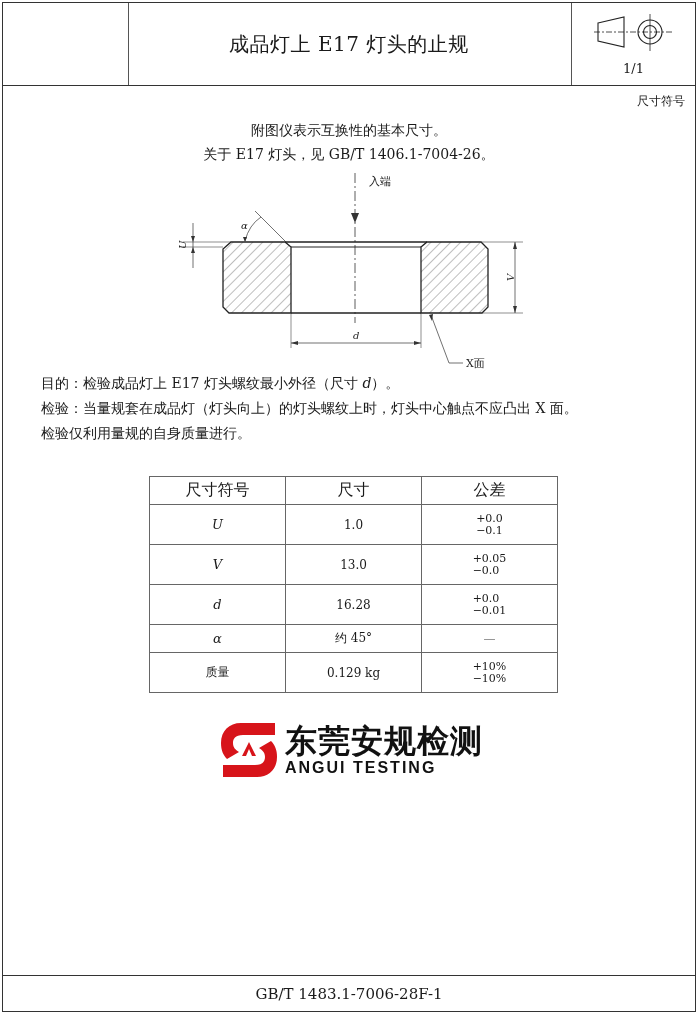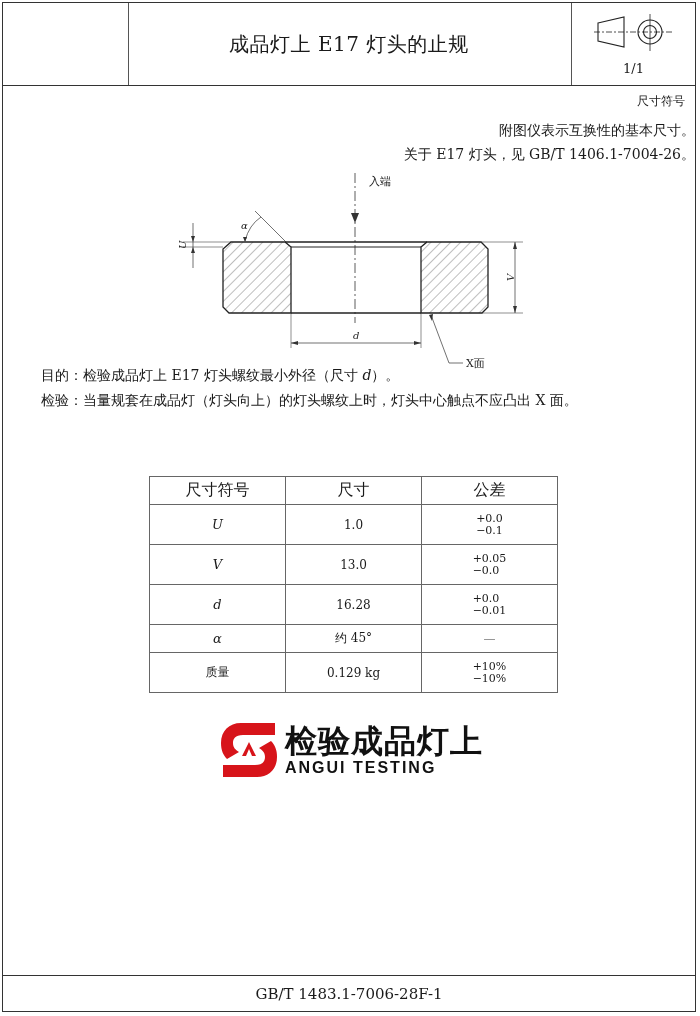--- a/index.html
+++ b/index.html
@@ -13,24 +13,24 @@
               border-right: 1px solid #555; }
     .h-title { position: absolute; left: 126px; top: 0; width: 440px; height: 100%;
                display: flex; align-items: center; justify-content: center;
                font-size: 20px; letter-spacing: 0.5px; }
     .h-right { position: absolute; right: 0; top: 0; width: 124px; height: 100%;
                border-left: 1px solid #555; box-sizing: border-box; margin-left: 9px; }
     .proj-symbol { position: absolute; left: 22px; top: 8px; }
     .page-num { position: absolute; left: 0; width: 100%; top: 58px; text-align: center;
                 font-size: 13px; }
     .unit { position: absolute; right: 10px; top: 90px; font-size: 12px; }
-    .intro { position: absolute; left: 0; width: 100%; top: 115px; text-align: right;
+    .intro { position: absolute; left: 0; width: 100%; top: 115px; text-align: center;
              font-size: 14px; line-height: 24px; }
     .drawing { position: absolute; left: 160px; top: 160px; }
-    .desc { position: absolute; left: 38px; top: 360px; font-size: 14px; line-height: 25px; }
+    .desc { position: absolute; left: 38px; top: 368px; font-size: 14px; line-height: 25px; }
     .desc i { font-style: italic; }
     table.spec { position: absolute; left: 146px; top: 473px; border-collapse: collapse;
                  font-size: 12px; }
     table.spec td, table.spec th { border: 1px solid #666; text-align: center;
                  font-weight: normal; padding: 0; }
     table.spec th { height: 27px; font-size: 16px; }
     .col1 { width: 135px; } .col2 { width: 135px; } .col3 { width: 135px; }
     .sym { font-style: italic; font-size: 13px; }
     .tol { display: inline-block; text-align: left; line-height: 12px; font-size: 11px; }
     .r40 { height: 40px; } .r28 { height: 28px; }
@@ -119,20 +119,21 @@
     <text x="78" y="66" font-size="10" font-style="italic" fill="#222">α</text>
     <text x="16" y="85" font-size="10" font-style="italic" fill="#222" transform="rotate(-90 20 82)">U</text>
     <text x="343" y="118" font-size="10" font-style="italic" fill="#222" transform="rotate(-90 347 114)">V</text>
     <text x="190" y="176" font-size="10" font-style="italic" fill="#222">d</text>
     <text x="303" y="204" font-size="11" fill="#222">X面</text>
   </svg>
 
   <div class="desc">
     <div><span>目的：检验成品灯上 E17 灯头螺纹最小外径（尺寸 </span><i>d</i><span>）。</span></div>
     <div>检验：当量规套在成品灯（灯头向上）的灯头螺纹上时，灯头中心触点不应凸出 X 面。</div>
+    <div>检验仅利用量规的自身质量进行。</div>
   </div>
 
   <table class="spec">
     <tbody>
         <tr>
       <th class="col1">尺寸符号</th>
       <th class="col2">尺寸</th>
       <th class="col3">公差</th>
     </tr>
     <tr class="r40">
@@ -163,19 +164,19 @@
   </tbody>
     </table>
 
   <div class="logo">
     <svg width="56" height="58" viewBox="0 0 56 58">
       <path d="M 20 2 L 54 2 L 54 14 L 22 14 C 14 14 12 18 12 22 C 12 27 15 29 18 31 L 6 38 C 2 34 0 29 0 22 C 0 10 8 2 20 2 Z" fill="#d7141a"></path>
       <path d="M 36 56 L 2 56 L 2 44 L 34 44 C 42 44 44 40 44 36 C 44 31 41 29 38 27 L 50 20 C 54 24 56 29 56 36 C 56 48 48 56 36 56 Z" fill="#d7141a"></path>
       <polygon points="28,21 35,35 31,35 28,28 25,35 21,35" fill="#d7141a"></polygon>
     </svg>
     <div class="logo-text">
-      <div class="logo-cn">检验成品灯上</div>
+      <div class="logo-cn">东莞安规检测</div>
       <div class="logo-en">ANGUI TESTING</div>
     </div>
   </div>
 
   <div class="footer">GB/T 1483.1-7006-28F-1</div>
 </div>
 
 </body></html>

